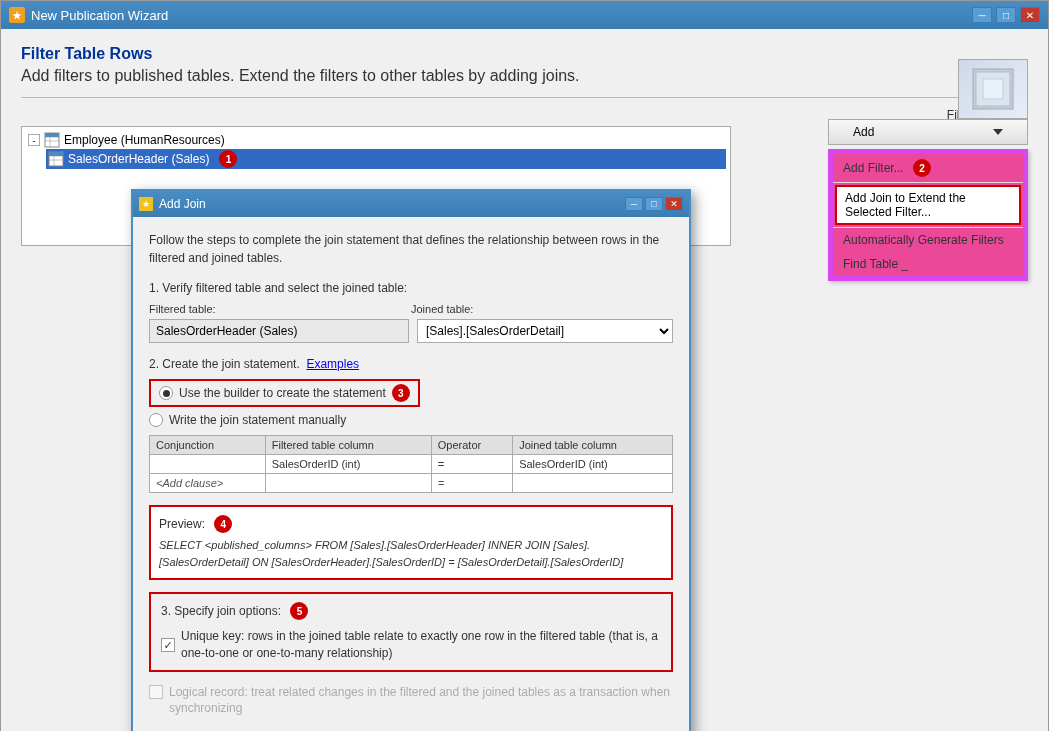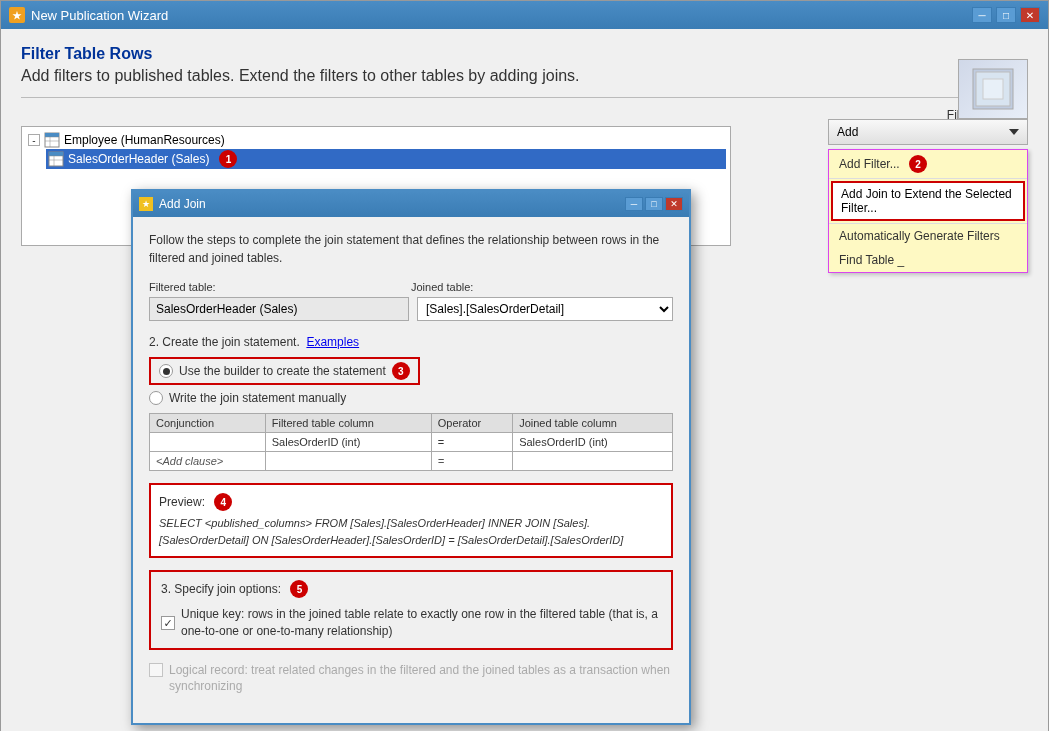--- a/index.html
+++ b/index.html
@@ -152,35 +152,35 @@
       width: 200px;
     }
     .btn-add-dropdown {
       width: 100%;
       height: 26px;
       background: linear-gradient(to bottom, #f8f8f8, #e0e0e0);
       border: 1px solid #aaa;
       display: flex;
       align-items: center;
       justify-content: space-between;
-      padding: 0 8px;
+      padding: 0 24px;
       cursor: pointer;
       margin-bottom: 4px;
     }
     .btn-add-dropdown .arrow {
       width: 0;
       height: 0;
       border-left: 5px solid transparent;
       border-right: 5px solid transparent;
       border-top: 6px solid #333;
     }
 
     .menu-panel {
-      background: #fef9c3;
-      border: 1px solid #d946ef;
+      background: #ec4899;
+      border: 5px solid #d946ef;
       box-shadow: 2px 2px 4px rgba(0,0,0,0.2);
     }
     .menu-item {
       padding: 5px 10px;
       cursor: pointer;
       color: #333;
       white-space: nowrap;
     }
     .menu-divider {
       height: 1px;
@@ -548,20 +548,23 @@
         <div class="dialog-title-btns">
           <div class="dialog-title-btn">─</div>
           <div class="dialog-title-btn">□</div>
           <div class="dialog-title-btn close">✕</div>
         </div>
       </div>
 
       <div class="dialog-body">
         <div class="dialog-intro">Follow the steps to complete the join statement that defines the relationship between rows in the filtered and joined tables.</div>
 
+        <div class="section-header">
+          <span>1.  Verify filtered table and select the joined table:</span>
+        </div>
         <div class="table-row-labels">
           <div class="table-label">Filtered table:</div>
           <div class="table-label">Joined table:</div>
         </div>
         <div class="table-inputs">
           <div class="table-input-left">SalesOrderHeader (Sales)</div>
           <select class="table-select">
           <option>[Sales].[SalesOrderDetail]</option><option>[Sales].[SalesOrderHeader]</option></select>
         </div>
 

